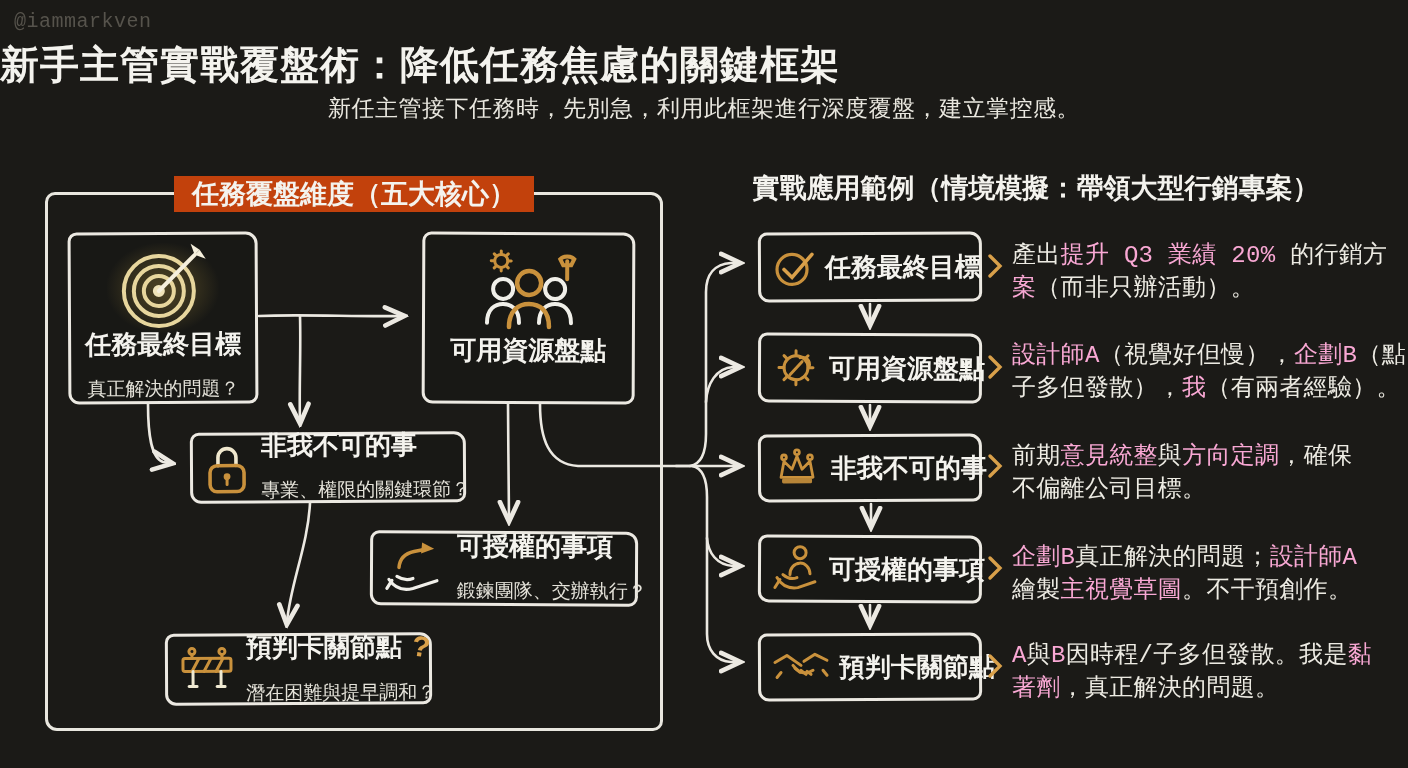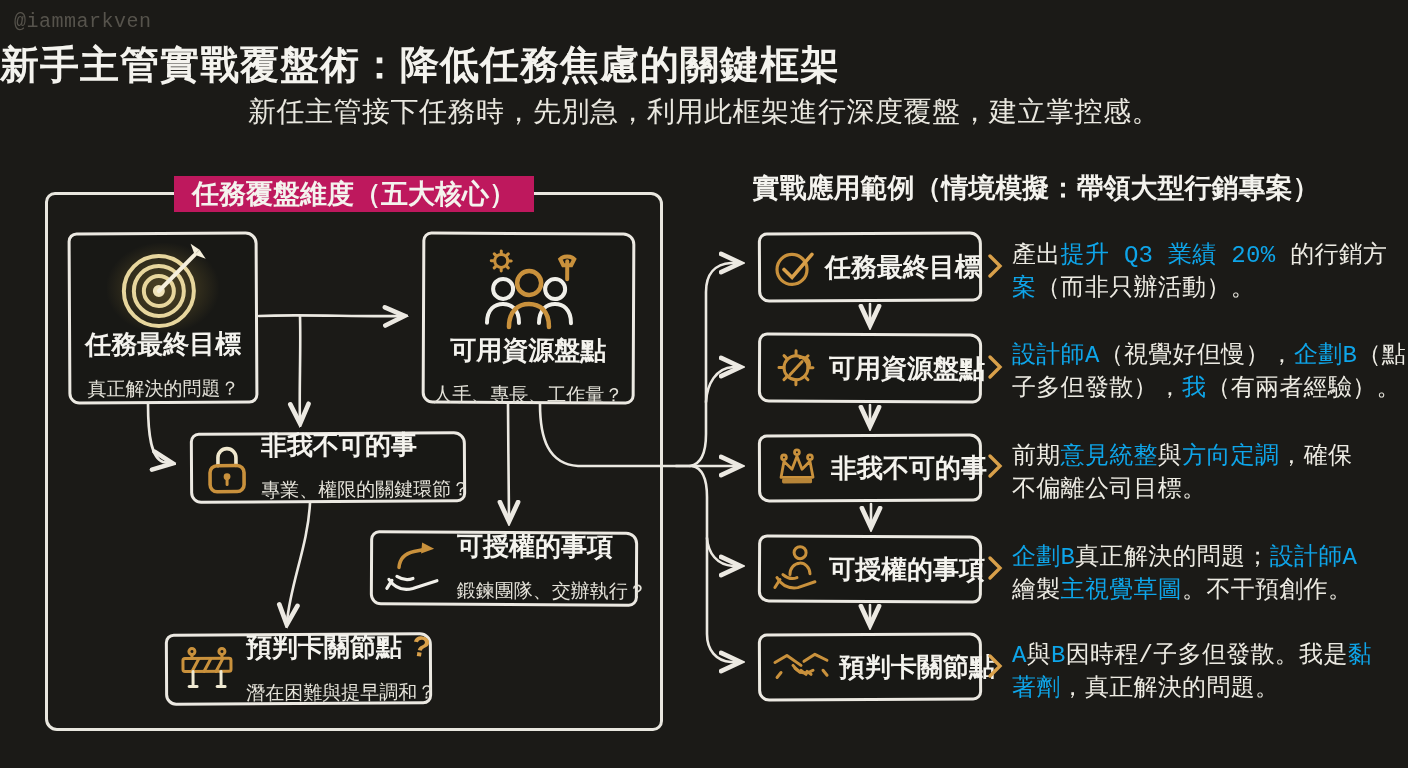--- a/index.html
+++ b/index.html
@@ -6,25 +6,25 @@
   #stage{
     position:relative;width:1408px;height:768px;overflow:hidden;
     background:#1b1a17;color:#f2f1ec;
     font-family:Liberation Mono, monospace;
     padding-left:40px;
   }
   .abs{position:absolute;}
   
   .watermark{left:14px;top:10px;font-size:20px;color:#56534c;letter-spacing:.5px;}
   .main-title{left:0;top:38px;width:1408px;text-align:left;font-size:39px;font-weight:bold;color:#f4f3ee;letter-spacing:1px;}
-  .main-subtitle{left:0;top:93px;width:1408px;text-align:center;font-size:28px;color:#e9e7df;letter-spacing:.5px;}
+  .main-subtitle{left:0;top:93px;width:1408px;text-align:center;font-size:23px;color:#e9e7df;letter-spacing:.5px;}
   
   .left-panel{left:45px;top:192px;width:612px;height:533px;border:3px solid #e9e7df;border-radius:10px 12px 10px 12px;}
   .panel-title{position:absolute;left:50%;top:-19px;transform:translateX(-50%);
-    background:#be185d;padding:0 18px;font-size:27px;font-weight:bold;white-space:nowrap;color:#f4f3ee;}
+    background:#c2410c;padding:0 18px;font-size:27px;font-weight:bold;white-space:nowrap;color:#f4f3ee;}
   .sketch-box{border:3px solid #ece9e2;border-radius:9px 12px 9px 11px;background:#181815;box-sizing:border-box;}
   .big-box{display:flex;flex-direction:column;align-items:center;justify-content:flex-start;text-align:center;}
   .box-goal{left:68px;top:232px;width:190px;height:172px;transform:rotate(-.3deg);}
   .box-res{left:422px;top:232px;width:213px;height:172px;transform:rotate(.25deg);}
   .big-label{font-size:26px;font-weight:bold;color:#f4f3ee;line-height:1.05;}
   .big-sub{font-size:19px;color:#e4e2d9;margin-top:16px;}
   .row-box{display:flex;align-items:center;gap:12px;padding:0 10px 0 12px;}
   .box-mine{left:190px;top:432px;width:276px;height:71px;transform:rotate(-.35deg);}
   .box-deleg{left:370px;top:531px;width:268px;height:75px;transform:rotate(.3deg);}
   .box-block{left:165px;top:633px;width:267px;height:72px;transform:rotate(-.3deg);}
@@ -34,21 +34,21 @@
   .label-line{display:flex;align-items:center;gap:10px;}
   .q-badge{font-size:30px;font-weight:bold;color:#d9a04a;transform:rotate(9deg);line-height:1;}
   .glow{width:112px;height:96px;margin-top:8px;display:flex;align-items:center;justify-content:center;
     background:radial-gradient(ellipse at center,rgba(122,104,48,.55) 0%,rgba(122,104,48,.25) 45%,rgba(122,104,48,0) 72%);}
   
   .right-title{left:726px;top:170px;width:620px;text-align:center;font-size:27px;font-weight:bold;white-space:nowrap;color:#f4f3ee;}
   .r-box{left:758px;width:224px;height:70px;display:flex;align-items:center;gap:10px;padding:0 8px 0 12px;}
   .r-label{font-size:26px;font-weight:bold;color:#f4f3ee;white-space:nowrap;}
   .chevron{left:986px;}
   .desc{left:1012px;width:430px;font-size:24px;line-height:33px;color:#edebe3;white-space:pre-wrap;letter-spacing:.3px;}
-  .desc .hl{color:#0ea5e9;}
+  .desc .hl{color:#f9a8d4;}
   svg{display:block;}
   .connectors{left:0;top:0;pointer-events:none;}
 </style>
 </head>
 <body>
 
 <div id="stage">
 
   <div class="abs watermark">@iammarkven</div>
   <div class="abs main-title">新手主管實戰覆盤術：降低任務焦慮的關鍵框架</div>
@@ -118,21 +118,20 @@
           <circle cx="30" cy="16" r="6.5"></circle>
           <path d="M30 6 v3 M30 23 v3 M20 16 h3 M37 16 h3 M23 9 l2 2 M35 21 l2 2 M37 9 l-2 2 M25 21 l-2 2"></path>
         </g>
         <g fill="none" stroke="#c9913c" stroke-width="4" stroke-linecap="round">
           <path d="M96 34 L96 16"></path>
           <path d="M89 14 a9 7 0 0 1 14 0 l-3 6 h-8 z"></path>
         </g>
       </svg>
     </div>
     <div class="big-label">可用資源盤點</div>
-    <div class="big-sub">人手、專長、工作量？</div>
   </div>
 
   <div class="abs sketch-box row-box box-mine">
     <span>
       <svg width="44" height="54" viewBox="0 0 44 54">
         <path d="M13 24 v-8 a9 9 0 0 1 18 0 v8" fill="none" stroke="#f0e8ce" stroke-width="3.6" stroke-linecap="round"></path>
         <rect x="5" y="24" width="34" height="26" rx="7" fill="none" stroke="#c9913c" stroke-width="3.6"></rect>
         <circle cx="22" cy="35" r="3.4" fill="#c9913c"></circle>
         <path d="M22 37 v6" stroke="#c9913c" stroke-width="3" stroke-linecap="round"></path>
       </svg>

